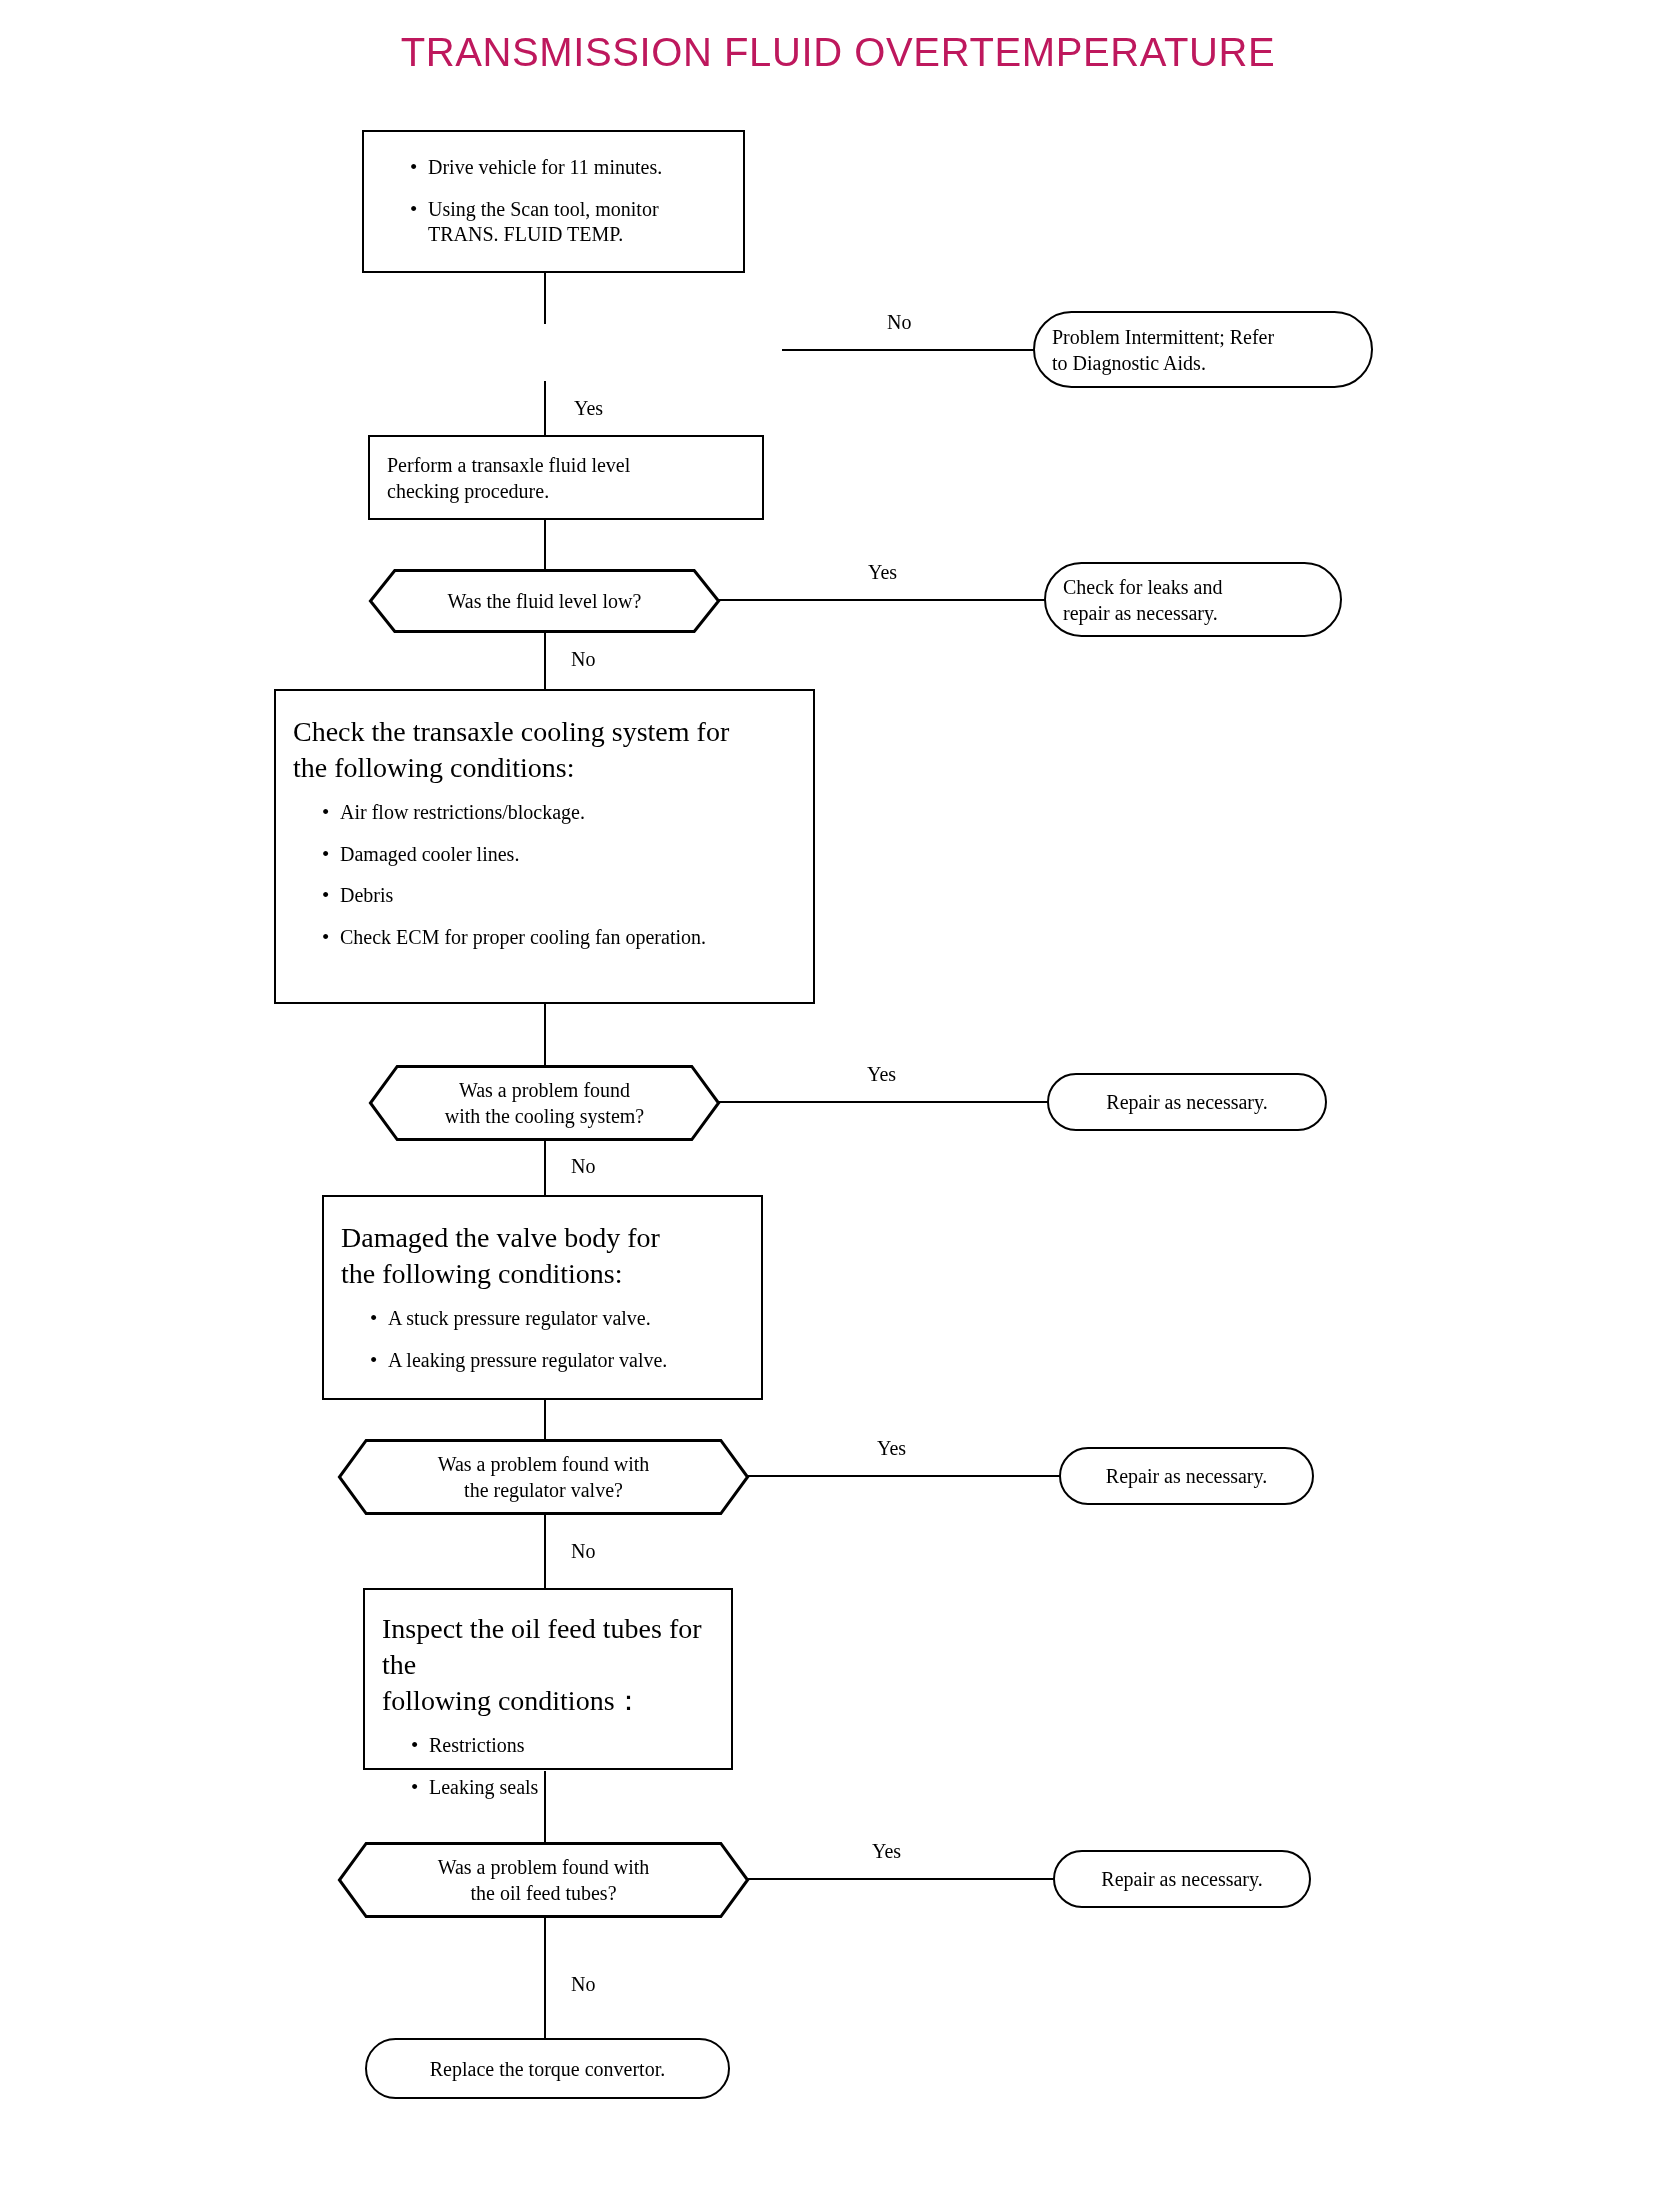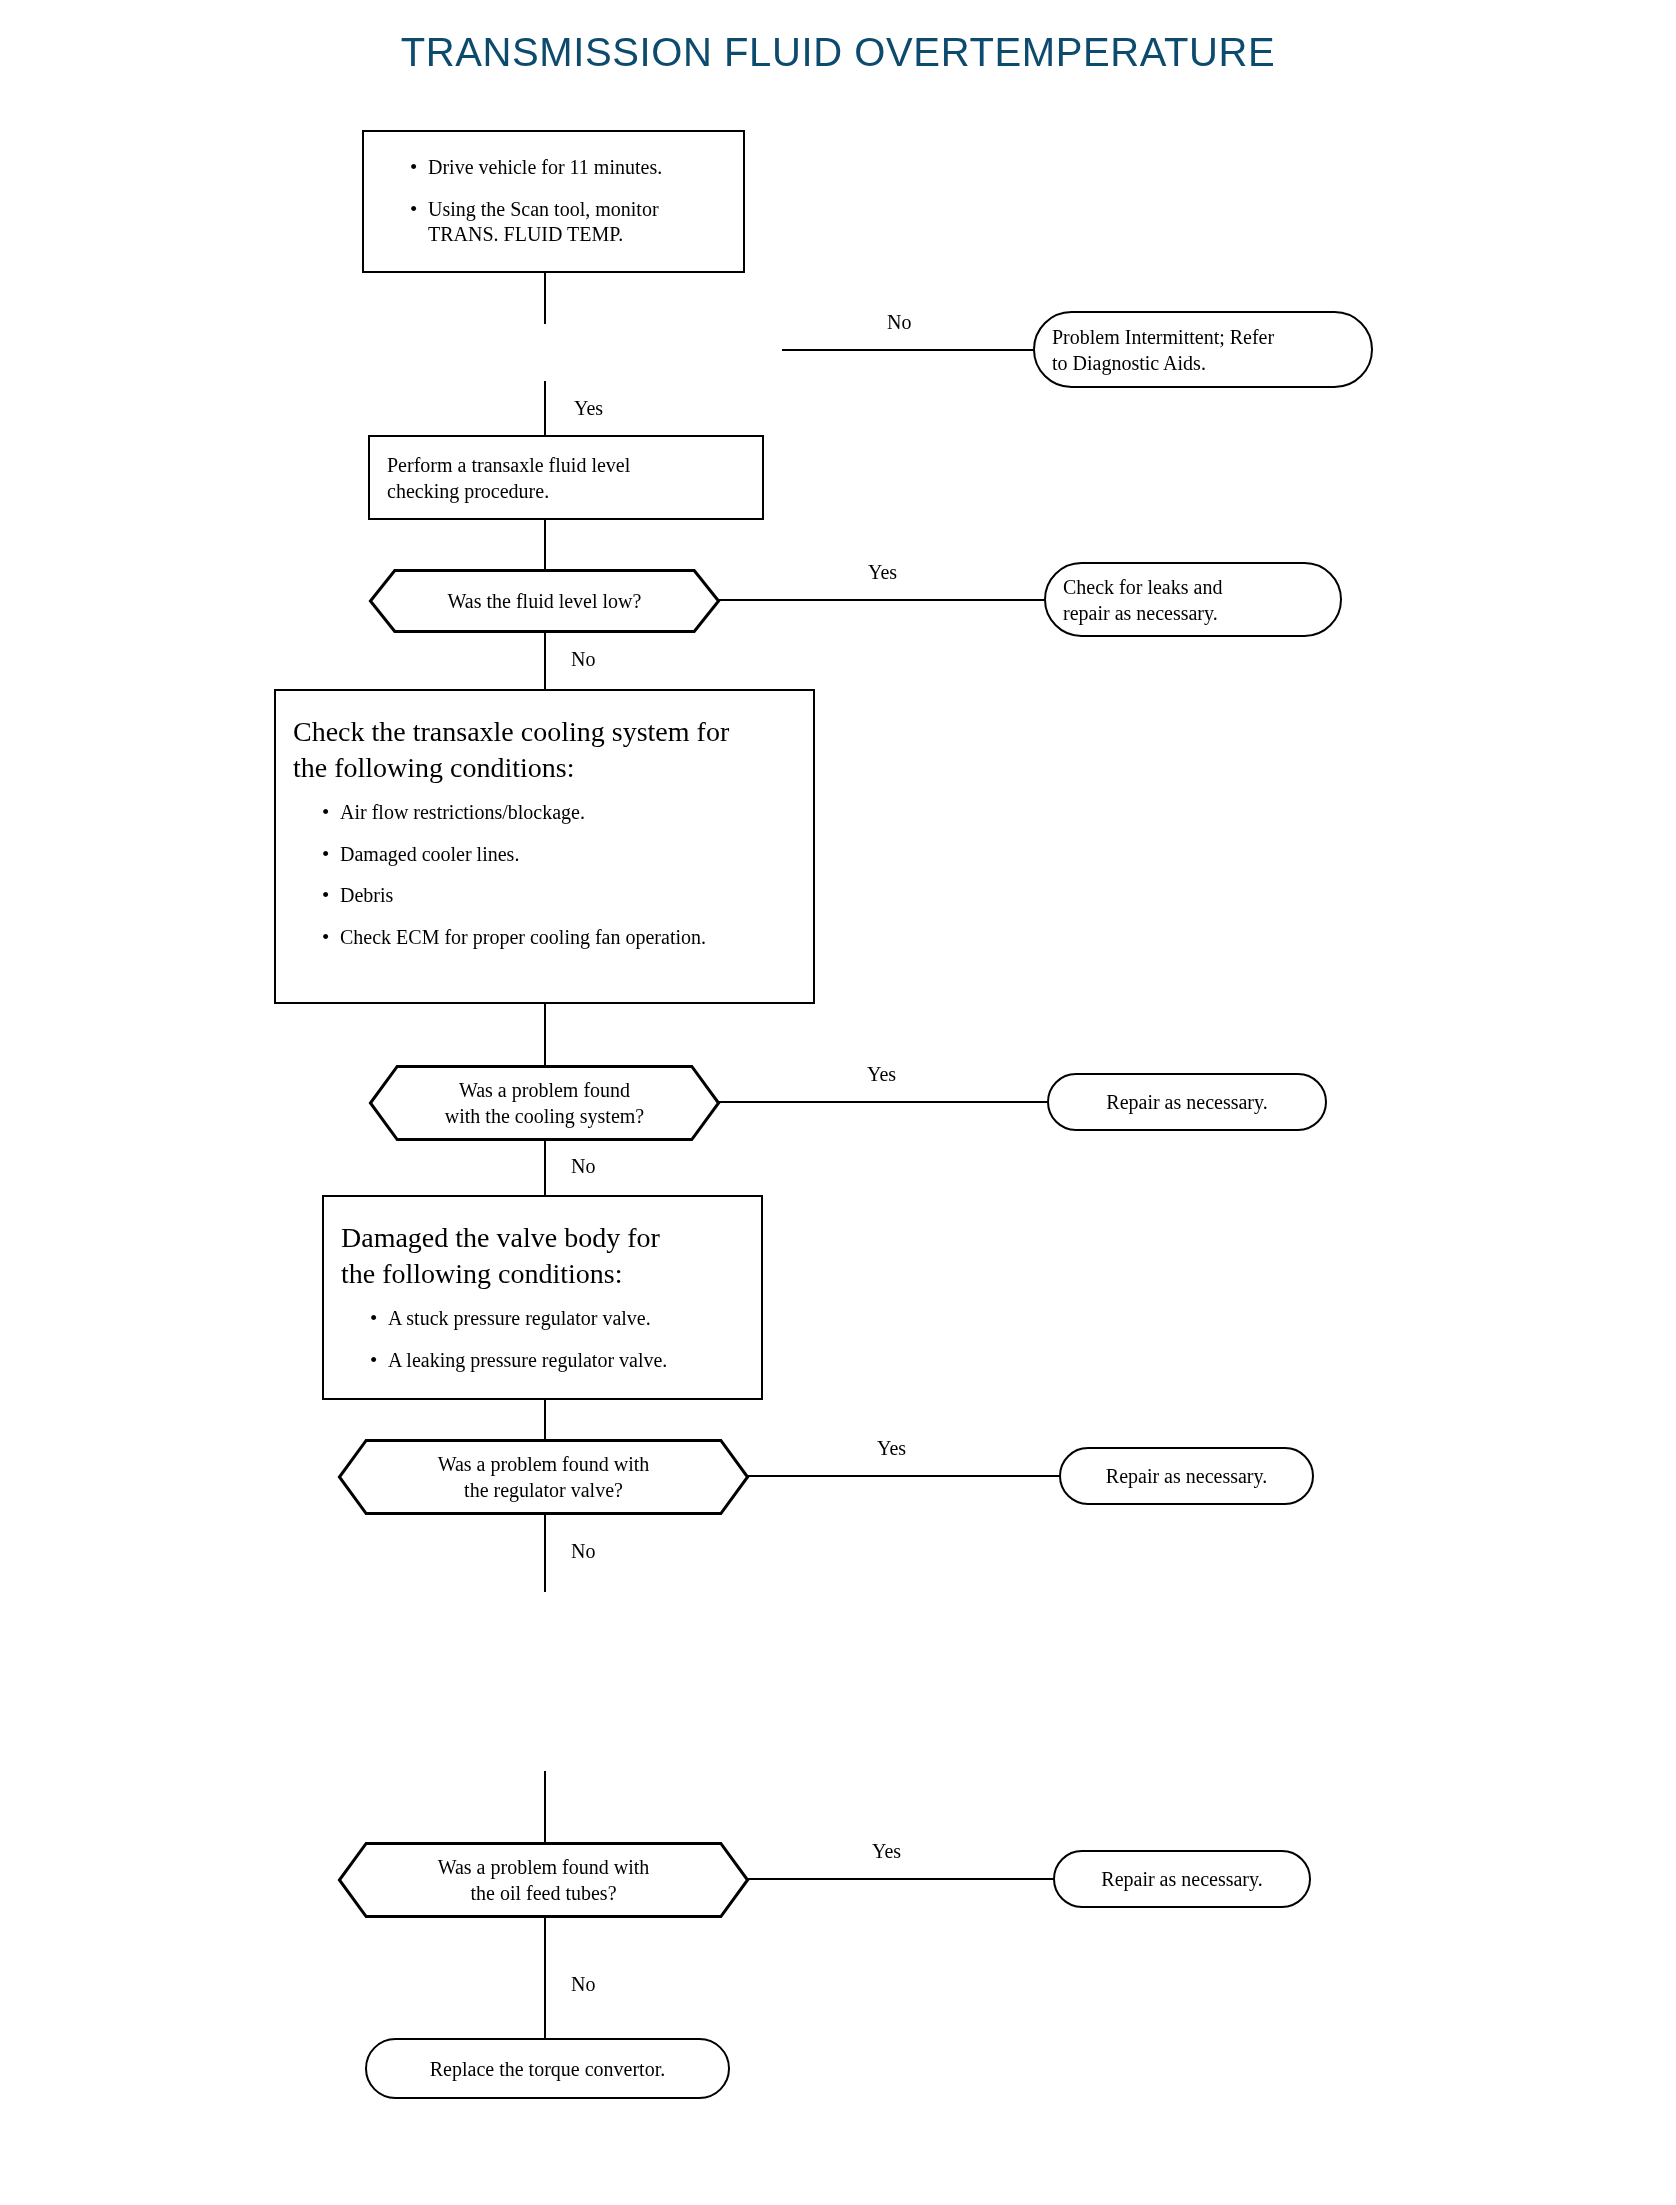--- a/index.html
+++ b/index.html
@@ -20,21 +20,21 @@
   }
   .title {
     position: absolute;
     left: 0;
     top: 30px;
     width: 1676px;
     text-align: center;
     font-family: "Liberation Sans", sans-serif;
     font-size: 40px;
     letter-spacing: 0.6px;
-    color: #0c4a6e;
+    color: #be185d;
   }
   
   .node {
     position: absolute;
     box-sizing: border-box;
     background: #ffffff;
   }
   .rect {
     border: 2.4px solid #000;
   }
@@ -250,20 +250,30 @@
 
   <div class="node rounded" style="left:1059px; top:1447px; width:255px; height:58px;">
     <div class="inner pad-c">
       <div class="line">Repair as necessary.</div>
     </div>
   </div>
 
   <div class="vline" style="left:544px; top:1513px; height:79px;"></div>
   <div class="elabel" style="left:571px; top:1541px;">No</div>
 
+  <div class="node rect" style="left:363px; top:1588px; width:370px; height:182px;">
+    <div class="inner pad-l" style="justify-content:flex-start; padding-top:20.7px;">
+      <div class="heading">Inspect the oil feed tubes for the
+following conditions：</div>
+      <ul class="bullets">
+        <li>Restrictions</li>
+        <li>Leaking seals</li>
+      </ul>
+    </div>
+  </div>
 
   <div class="vline" style="left:544px; top:1771px; height:74px;"></div>
 
   <div class="hex" style="left:337px; top:1841px; width:413px; height:78px;">
     <svg width="413" height="78" viewBox="0 0 680 128" preserveAspectRatio="none">
       <polygon points="48,4 632,4 676,64 632,124 48,124 4,64" fill="#ffffff" stroke="#000000" stroke-width="5"></polygon>
     </svg>
     <div class="hex-text">Was a problem found with
 the oil feed tubes?</div>
   </div>

